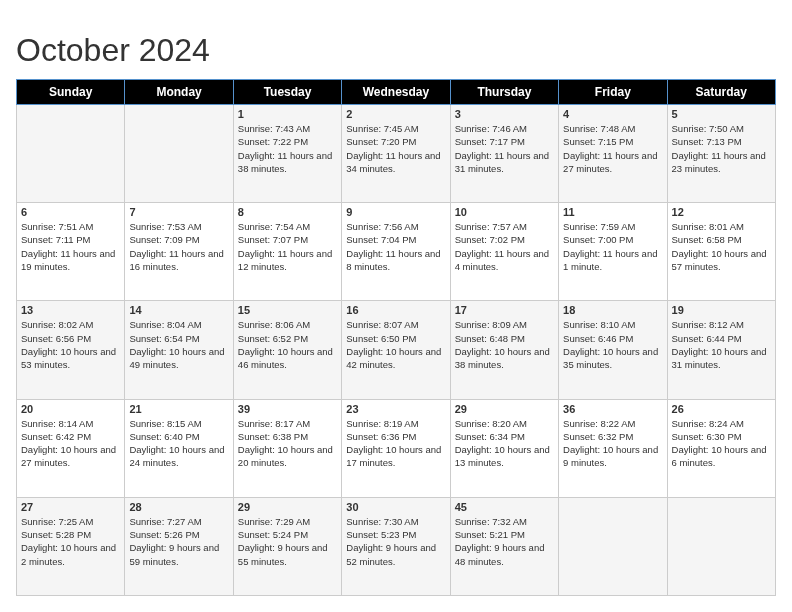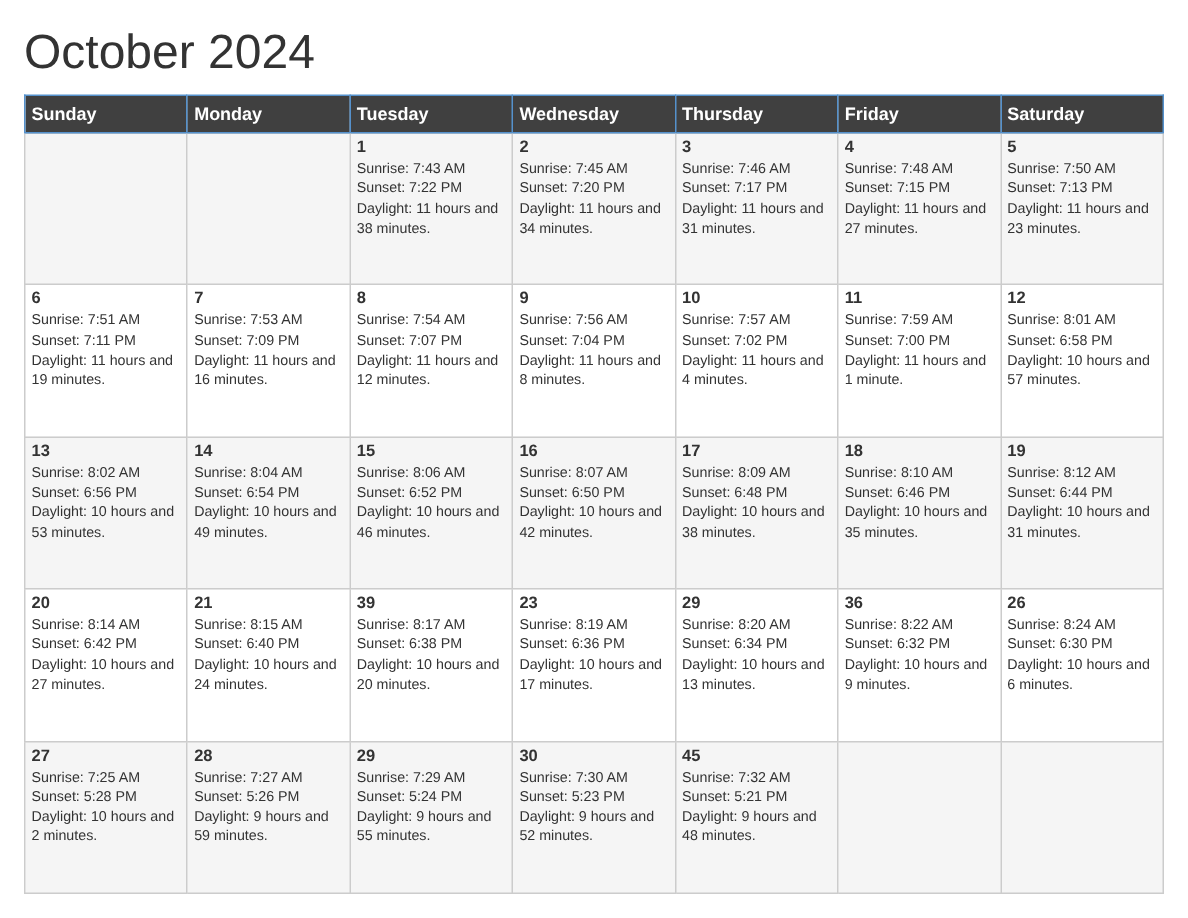--- a/index.html
+++ b/index.html
@@ -36,43 +36,44 @@
     .logo-text span {
       color: #1a6eb5;
     }
     .logo-icon {
       width: 32px;
       height: 32px;
       margin-right: 4px;
     }
     .title-block {
       text-align: left;
+      margin-top: 16px;
     }
     .month-title {
       font-size: 32px;
       font-weight: 300;
       color: #333;
     }
     .subtitle {
       font-size: 14px;
       color: #555;
     }
     table {
       width: 100%;
       border-collapse: collapse;
       flex: 1;
       table-layout: fixed;
     }
     thead tr th {
-      background-color: #404040;
+      background-color: #000000;
       color: #fff;
       font-size: 12px;
       font-weight: bold;
       padding: 5px 4px;
-      text-align: left;
+      text-align: center;
       border: 1px solid #5591cc;
     }
     tbody tr td {
       border: 1px solid #ccc;
       vertical-align: top;
       padding: 3px 4px;
       font-size: 9.5px;
       color: #333;
       height: 80px;
     }

